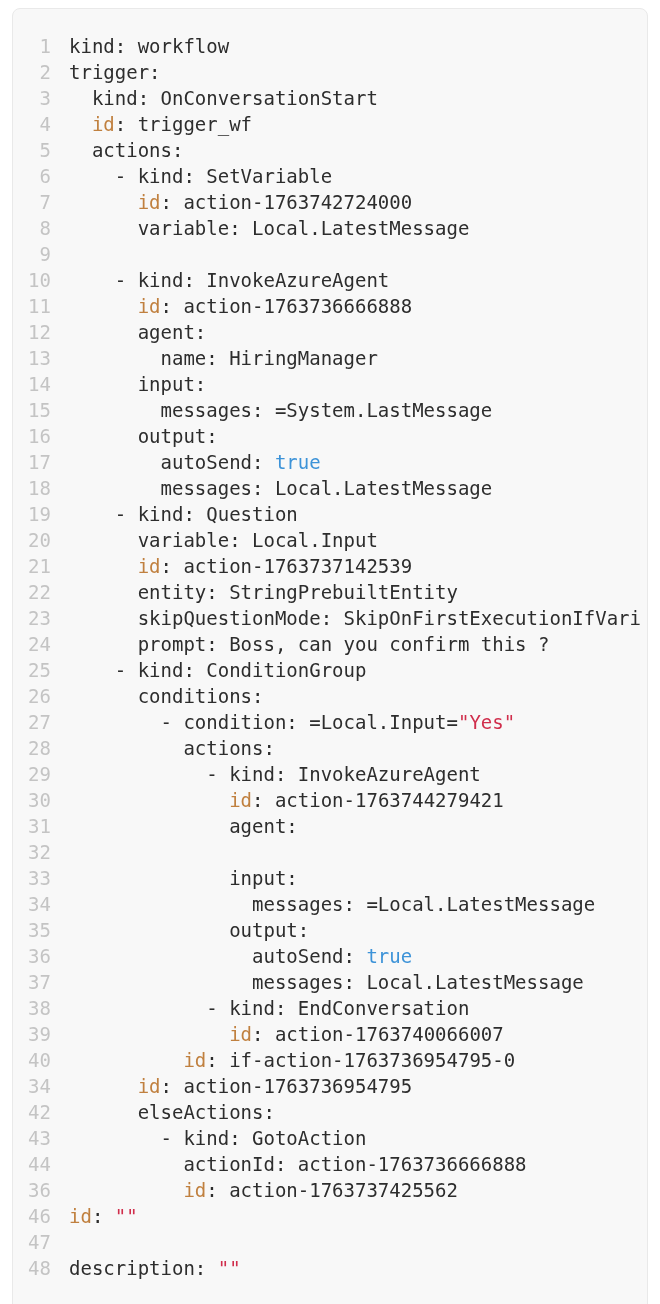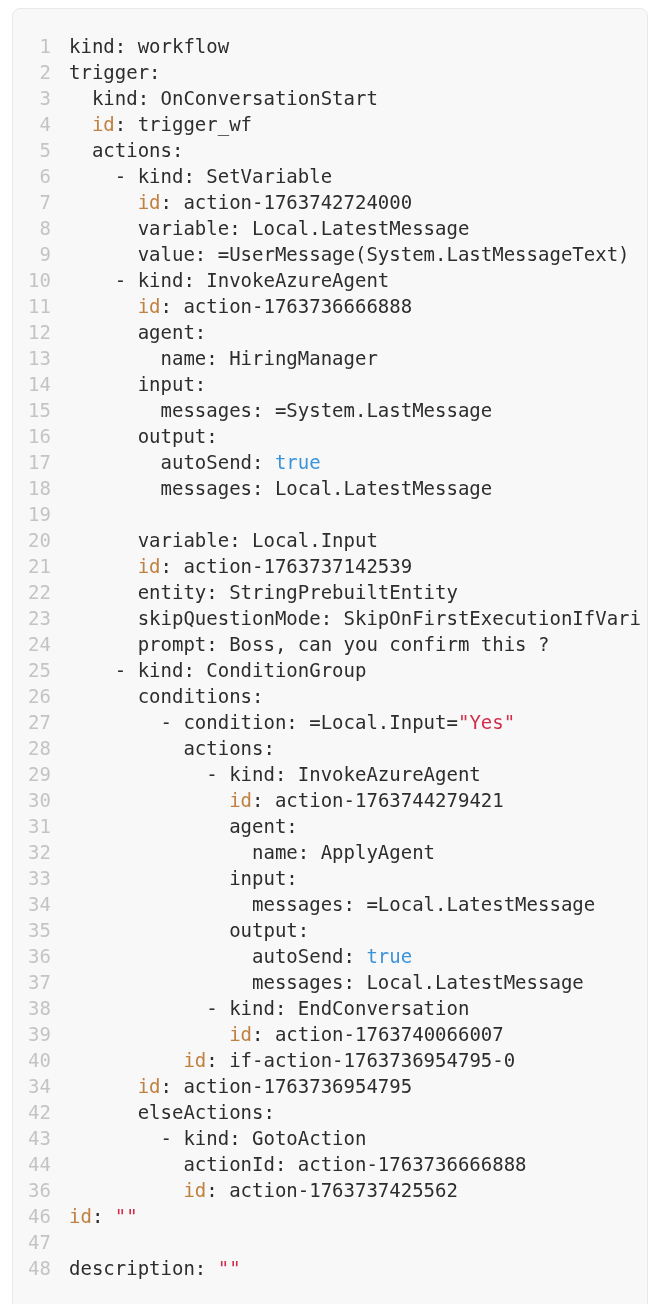--- a/index.html
+++ b/index.html
@@ -54,44 +54,44 @@
 <div class="code-panel" id="code-panel">
   <div id="code-lines">
       <div class="code-line"><span class="gutter">1</span><span class="code-text"><span class="tok-p">kind: workflow</span></span></div>
       <div class="code-line"><span class="gutter">2</span><span class="code-text"><span class="tok-p">trigger:</span></span></div>
       <div class="code-line"><span class="gutter">3</span><span class="code-text"><span class="tok-p">  kind: OnConversationStart</span></span></div>
       <div class="code-line"><span class="gutter">4</span><span class="code-text"><span class="tok-p">  </span><span class="tok-id">id</span><span class="tok-p">: trigger_wf</span></span></div>
       <div class="code-line"><span class="gutter">5</span><span class="code-text"><span class="tok-p">  actions:</span></span></div>
       <div class="code-line"><span class="gutter">6</span><span class="code-text"><span class="tok-p">    - kind: SetVariable</span></span></div>
       <div class="code-line"><span class="gutter">7</span><span class="code-text"><span class="tok-p">      </span><span class="tok-id">id</span><span class="tok-p">: action-1763742724000</span></span></div>
       <div class="code-line"><span class="gutter">8</span><span class="code-text"><span class="tok-p">      variable: Local.LatestMessage</span></span></div>
-      <div class="code-line"><span class="gutter">9</span><span class="code-text"><span class="tok-p">      value: =UserMessage(System.LastMessageText)</span></span></div>
+      <div class="code-line"><span class="gutter">9</span></div>
       <div class="code-line"><span class="gutter">10</span><span class="code-text"><span class="tok-p">    - kind: InvokeAzureAgent</span></span></div>
       <div class="code-line"><span class="gutter">11</span><span class="code-text"><span class="tok-p">      </span><span class="tok-id">id</span><span class="tok-p">: action-1763736666888</span></span></div>
       <div class="code-line"><span class="gutter">12</span><span class="code-text"><span class="tok-p">      agent:</span></span></div>
       <div class="code-line"><span class="gutter">13</span><span class="code-text"><span class="tok-p">        name: HiringManager</span></span></div>
       <div class="code-line"><span class="gutter">14</span><span class="code-text"><span class="tok-p">      input:</span></span></div>
       <div class="code-line"><span class="gutter">15</span><span class="code-text"><span class="tok-p">        messages: =System.LastMessage</span></span></div>
       <div class="code-line"><span class="gutter">16</span><span class="code-text"><span class="tok-p">      output:</span></span></div>
       <div class="code-line"><span class="gutter">17</span><span class="code-text"><span class="tok-p">        autoSend: </span><span class="tok-b">true</span></span></div>
       <div class="code-line"><span class="gutter">18</span><span class="code-text"><span class="tok-p">        messages: Local.LatestMessage</span></span></div>
-      <div class="code-line"><span class="gutter">19</span></div>
+      <div class="code-line"><span class="gutter">19</span><span class="code-text"><span class="tok-p">    - kind: Question</span></span></div>
       <div class="code-line"><span class="gutter">20</span><span class="code-text"><span class="tok-p">      variable: Local.Input</span></span></div>
       <div class="code-line"><span class="gutter">21</span><span class="code-text"><span class="tok-p">      </span><span class="tok-id">id</span><span class="tok-p">: action-1763737142539</span></span></div>
       <div class="code-line"><span class="gutter">22</span><span class="code-text"><span class="tok-p">      entity: StringPrebuiltEntity</span></span></div>
       <div class="code-line"><span class="gutter">23</span><span class="code-text"><span class="tok-p">      skipQuestionMode: SkipOnFirstExecutionIfVari</span></span></div>
       <div class="code-line"><span class="gutter">24</span><span class="code-text"><span class="tok-p">      prompt: Boss, can you confirm this ?</span></span></div>
       <div class="code-line"><span class="gutter">25</span><span class="code-text"><span class="tok-p">    - kind: ConditionGroup</span></span></div>
       <div class="code-line"><span class="gutter">26</span><span class="code-text"><span class="tok-p">      conditions:</span></span></div>
       <div class="code-line"><span class="gutter">27</span><span class="code-text"><span class="tok-p">        - condition: =Local.Input=</span><span class="tok-s">"Yes"</span></span></div>
       <div class="code-line"><span class="gutter">28</span><span class="code-text"><span class="tok-p">          actions:</span></span></div>
       <div class="code-line"><span class="gutter">29</span><span class="code-text"><span class="tok-p">            - kind: InvokeAzureAgent</span></span></div>
       <div class="code-line"><span class="gutter">30</span><span class="code-text"><span class="tok-p">              </span><span class="tok-id">id</span><span class="tok-p">: action-1763744279421</span></span></div>
       <div class="code-line"><span class="gutter">31</span><span class="code-text"><span class="tok-p">              agent:</span></span></div>
-      <div class="code-line"><span class="gutter">32</span><span class="code-text"><span class="tok-p">                name: ApplyAgent</span></span></div>
+      <div class="code-line"><span class="gutter">32</span></div>
       <div class="code-line"><span class="gutter">33</span><span class="code-text"><span class="tok-p">              input:</span></span></div>
       <div class="code-line"><span class="gutter">34</span><span class="code-text"><span class="tok-p">                messages: =Local.LatestMessage</span></span></div>
       <div class="code-line"><span class="gutter">35</span><span class="code-text"><span class="tok-p">              output:</span></span></div>
       <div class="code-line"><span class="gutter">36</span><span class="code-text"><span class="tok-p">                autoSend: </span><span class="tok-b">true</span></span></div>
       <div class="code-line"><span class="gutter">37</span><span class="code-text"><span class="tok-p">                messages: Local.LatestMessage</span></span></div>
       <div class="code-line"><span class="gutter">38</span><span class="code-text"><span class="tok-p">            - kind: EndConversation</span></span></div>
       <div class="code-line"><span class="gutter">39</span><span class="code-text"><span class="tok-p">              </span><span class="tok-id">id</span><span class="tok-p">: action-1763740066007</span></span></div>
       <div class="code-line"><span class="gutter">40</span><span class="code-text"><span class="tok-p">          </span><span class="tok-id">id</span><span class="tok-p">: if-action-1763736954795-0</span></span></div>
       <div class="code-line"><span class="gutter">34</span><span class="code-text"><span class="tok-p">      </span><span class="tok-id">id</span><span class="tok-p">: action-1763736954795</span></span></div>
       <div class="code-line"><span class="gutter">42</span><span class="code-text"><span class="tok-p">      elseActions:</span></span></div>

